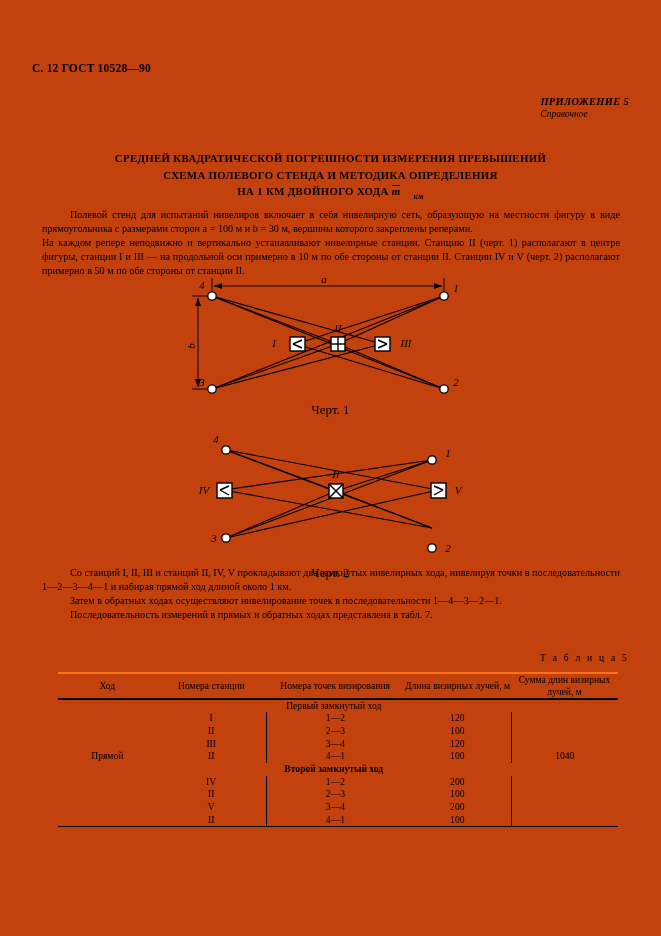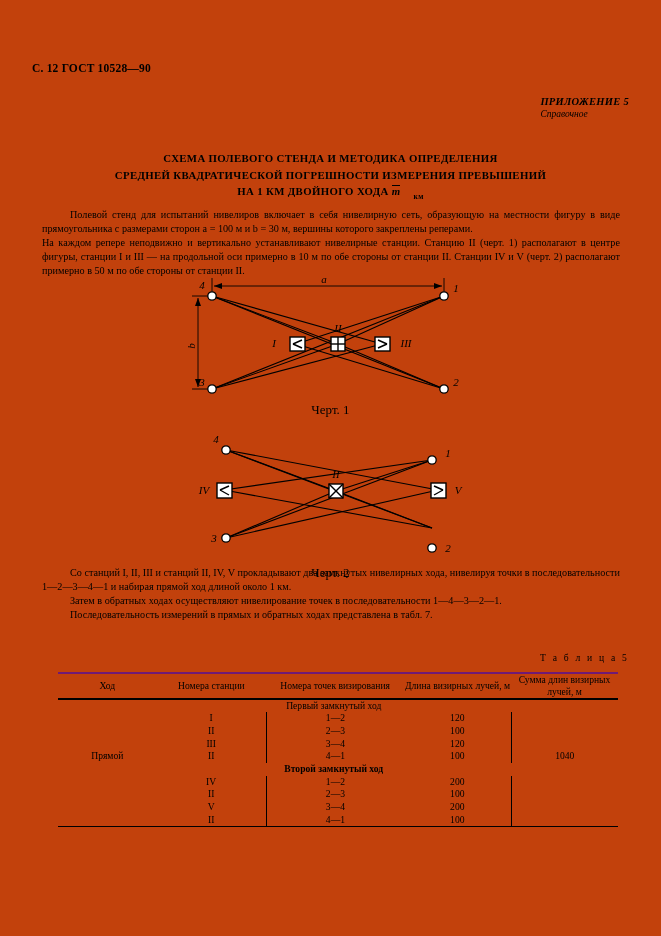--- a/index.html
+++ b/index.html
@@ -124,21 +124,21 @@
     border-collapse: collapse;
     width: 100%;
     font-size: 9.6px;
   }
   table.t7 th, table.t7 td {
     border: none;
     padding: 0;
     text-align: center;
     vertical-align: middle;
   }
-  .t-top { border-top: 2px solid #701a75; }
+  .t-top { border-top: 2px solid #f97316; }
   .t-headrow th {
     border-right: 1px solid #000;
     padding: 4px 2px 5px;
     font-weight: normal;
     line-height: 1.25;
   }
   .t-headrow th:last-child { border-right: none; }
   .t-head-bottom { border-bottom: 2px solid #000; }
   .vline { border-right: 1px solid #000; }
   .sect-row td {
@@ -164,22 +164,22 @@
     <span class="pg-num">С. 12</span>
     <span>ГОСТ 10528—90</span>
   </div>
 
   <div class="appendix">
     <div class="app-title">ПРИЛОЖЕНИЕ 5</div>
     <div class="app-sub">Справочное</div>
   </div>
 
   <div class="doc-title">
+    <span class="ln">СРЕДНЕЙ КВАДРАТИЧЕСКОЙ ПОГРЕШНОСТИ ИЗМЕРЕНИЯ ПРЕВЫШЕНИЙ</span>
     <span class="ln">СХЕМА ПОЛЕВОГО СТЕНДА И МЕТОДИКА ОПРЕДЕЛЕНИЯ</span>
-    <span class="ln">СРЕДНЕЙ КВАДРАТИЧЕСКОЙ ПОГРЕШНОСТИ ИЗМЕРЕНИЯ ПРЕВЫШЕНИЙ</span>
     <span class="ln"><span>НА 1 КМ ДВОЙНОГО ХОДА </span><span class="ovl">m</span><span class="sub">км</span></span>
   </div>
 
   <div class="body-text" id="para-intro">
     <p class="ind">Полевой стенд для испытаний нивелиров включает в себя нивелирную сеть, образующую на местности фигуру в виде прямоугольника с размерами сторон a = 100 м и b = 30 м, вершины которого закреплены реперами.</p>
     <p>На каждом репере неподвижно и вертикально устанавливают нивелирные станции. Станцию II (черт. 1) располагают в центре фигуры, станции I и III — на продольной оси примерно в 10 м по обе стороны от станции II. Станции IV и V (черт. 2) располагают примерно в 50 м по обе стороны от станции II.</p>
   </div>
 
   <div class="figure" id="figure-1">
     <svg width="290" height="128" viewBox="0 0 290 128">

